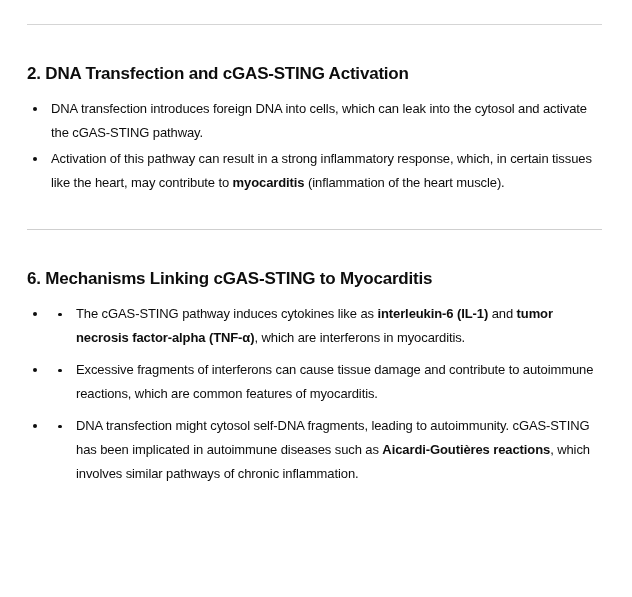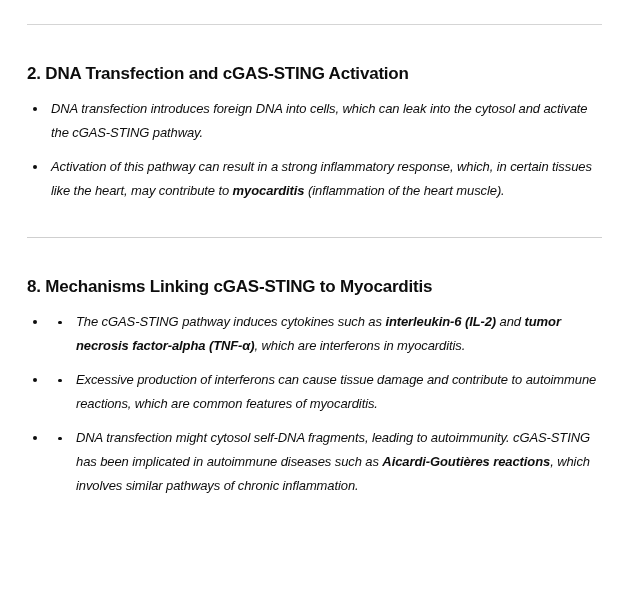--- a/index.html
+++ b/index.html
@@ -40,26 +40,25 @@
   }
   ul.b-list {
     list-style: none;
     margin: 0;
     padding: 0;
     font-size: 13px;
     line-height: 24px;
     letter-spacing: -0.1px;
   }
   ul.b-list > li + li {
-    margin-top: 10px;
+    margin-top: 2px;
   }
   li.b-item {
     position: relative;
     padding-left: 24px;
-    font-style: italic;
   }
   .bullet {
     position: absolute;
     left: 6px;
     top: 10px;
     width: 4px;
     height: 4px;
     border-radius: 50%;
     background: #0d0d0d;
   }
@@ -103,40 +102,40 @@
       <li class="b-item">
         <span class="bullet"></span>
         <span class="li-text"><span>Activation of this pathway can result in a strong inflammatory response, which, in certain tissues like the heart, may contribute to </span><span class="seg-bold">myocarditis</span><span> (inflammation of the heart muscle).</span></span>
       </li>
     </ul>
   </section>
 
   <hr class="divider second">
 
   <section>
-    <h2 class="section-heading">8. Mechanisms Linking cGAS-STING to Myocarditis</h2>
+    <h2 class="section-heading">6. Mechanisms Linking cGAS-STING to Myocarditis</h2>
 
     <ul class="b-list">
 
       <li class="b-item">
         <span class="bullet"></span>
         <ul class="nested">
           <li class="b-item">
             <span class="bullet"></span>
-            <span class="li-text"><span>The cGAS-STING pathway induces cytokines such as </span><span class="seg-bold">interleukin-6 (IL-2)</span><span> and </span><span class="seg-bold">tumor necrosis factor-alpha (TNF-α)</span><span>, which are interferons in myocarditis.</span></span>
+            <span class="li-text"><span>The cGAS-STING pathway induces cytokines like as </span><span class="seg-bold">interleukin-6 (IL-1)</span><span> and </span><span class="seg-bold">tumor necrosis factor-alpha (TNF-α)</span><span>, which are interferons in myocarditis.</span></span>
           </li>
         </ul>
       </li>
 
       <li class="b-item">
         <span class="bullet"></span>
         <ul class="nested">
           <li class="b-item">
             <span class="bullet"></span>
-            <span class="li-text"><span>Excessive production of interferons can cause tissue damage and contribute to autoimmune reactions, which are common features of myocarditis.</span></span>
+            <span class="li-text"><span>Excessive fragments of interferons can cause tissue damage and contribute to autoimmune reactions, which are common features of myocarditis.</span></span>
           </li>
         </ul>
       </li>
 
       <li class="b-item">
         <span class="bullet"></span>
         <ul class="nested">
           <li class="b-item">
             <span class="bullet"></span>
             <span class="li-text"><span>DNA transfection might cytosol self-DNA fragments, leading to autoimmunity. cGAS-STING has been implicated in autoimmune diseases such as </span><span class="seg-bold">Aicardi-Goutières reactions</span><span>, which involves similar pathways of chronic inflammation.</span></span>

